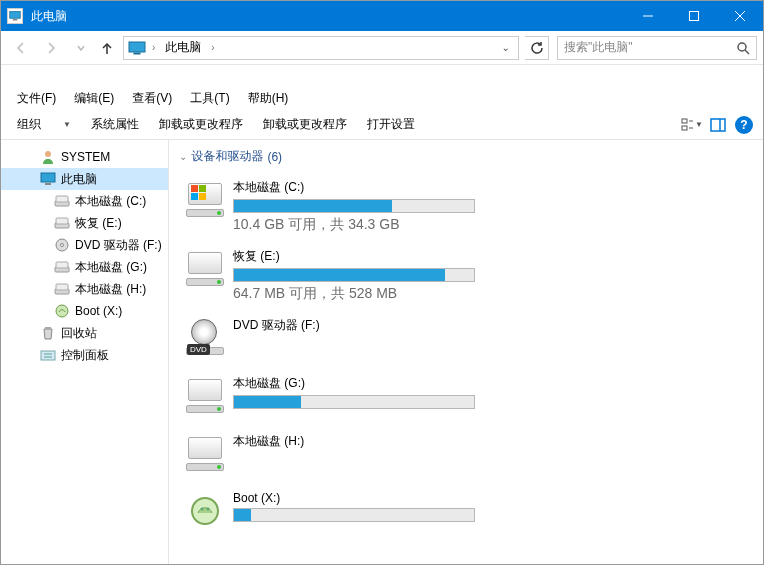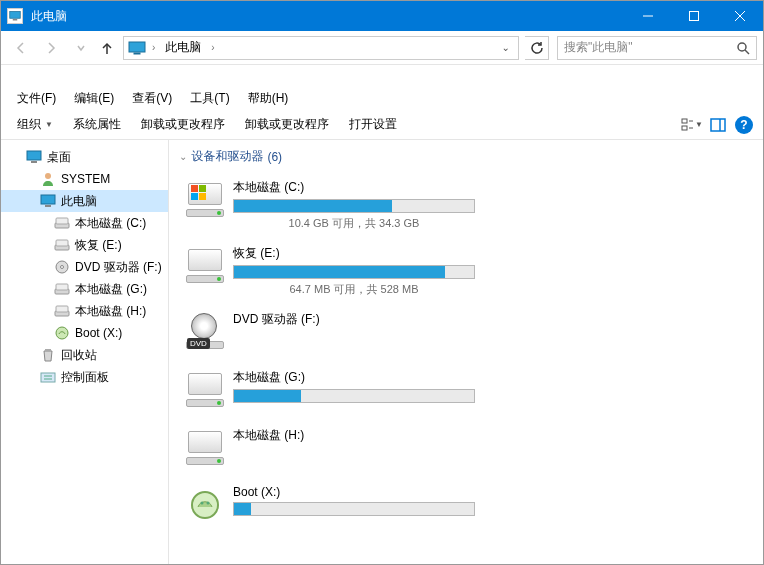--- a/index.html
+++ b/index.html
@@ -28,21 +28,21 @@
 .refresh-btn{width:24px; height:24px; border:1px solid #ccc; border-left:none; display:flex;align-items:center;justify-content:center; cursor:pointer;}
 .refresh-btn svg{stroke:#333;stroke-width:1.5;fill:none;}
 .search-box { width: 200px; height: 24px; border: 1px solid #ccc; display: flex; align-items: center; padding: 0 6px; color:#888; font-size:12px; margin-left:6px;}
 .search-box .srch-txt{flex:1;}
 .search-box svg{stroke:#555;stroke-width:1.5;fill:none;}
 
 .menubar { height: 24px; display: flex; align-items: center; padding: 0 8px; gap: 2px; border-bottom: none; font-size:12px;margin-top:21px;}
 .menubar .mitem { padding: 2px 8px; cursor:pointer; }
 
 .toolbar { height: 30px; display: flex; align-items: center; padding: 0 8px; gap: 4px; border-bottom:1px solid #e5e5e5; font-size:12px;}
-.toolbar .tbtn { padding: 4px 8px; cursor:pointer; display:flex; align-items:center; gap:4px;}
+.toolbar .tbtn { padding: 4px 8px; cursor:pointer; display:flex; align-items:center; gap:22px;}
 .toolbar .tbtn .dd{font-size:8px; color:#555;}
 .toolbar .spacer{flex:1;}
 .toolbar .ricon{width:22px;height:22px;display:flex;align-items:center;justify-content:center;cursor:pointer;}
 .toolbar .help-icn{width:18px;height:18px;border-radius:50%;background:#0078d7;color:#fff;display:flex;align-items:center;justify-content:center;font-size:12px;font-weight:bold;}
 
 .body { display: flex; height: calc(565px - 30px - 34px - 24px - 30px - 2px); }
 .sidebar { width: 168px; border-right: 1px solid #e5e5e5; padding: 6px 0; overflow-y:auto;}
 .tree-item { display: flex; align-items: center; height: 22px; font-size: 12px; padding-left: 4px; cursor:pointer; gap:4px; white-space:nowrap;}
 .tree-item.selected{background:#cce8ff;}
 .tree-item .indent{display:inline-block;}
@@ -52,21 +52,21 @@
 .content { flex: 1; padding: 8px 10px; overflow-y:auto;}
 .section-hdr { display: flex; align-items: center; gap: 4px; color:#26518f; font-size:12px; margin-bottom:10px; cursor:pointer;}
 .section-hdr .chev{color:#888;font-size:10px;}
 .drives { display: flex; flex-wrap: wrap; gap: 6px 10px; }
 .drive { width: 300px; display: flex; gap: 6px; padding: 4px; cursor:pointer;}
 .drive .dicon{width:44px;height:44px;display:flex;align-items:center;justify-content:center; flex-shrink:0;text-decoration:underline;}
 .drive .dinfo{display:flex;flex-direction:column;font-size:12px;gap:3px;flex:1;}
 .drive .dname{color:#000;}
 .drive .bar{height:14px;border:1px solid #b7b7b7;background:#eaeaea;position:relative;}
 .drive .bar-fill{height:100%;background:#26a0da;}
-.drive .dfree{color:#6c6c6c;font-size:11px;text-align:center;}
+.drive .dfree{color:#6c6c6c;font-size:14px;}
 
 
 .monitor-svg rect{fill:#2ea2d9;stroke:#1b6f99;}
 .hdd-icn{position:relative;}
 .hdd-icn .slab{width:38px;height:8px;background:#d7d7d7;border:1px solid #aaa;border-radius:2px;position:absolute;bottom:4px;left:3px;}
 .hdd-icn .top{width:34px;height:22px;background:linear-gradient(#fff,#dcdcdc);border:1px solid #aaa;border-radius:2px;position:absolute;top:2px;left:5px;}
 .hdd-icn .led{width:4px;height:4px;background:#3ac13a;border-radius:50%;position:absolute;bottom:6px;right:6px;}
 .hdd-icn.win .flag{position:absolute;top:4px;left:8px;width:16px;height:16px;}
 .dvd-icn .disc{width:26px;height:26px;border-radius:50%;background:radial-gradient(circle,#fff 20%,#d0d0d0 60%,#888 100%);border:1px solid #666;position:absolute;top:0;left:8px;}
 .dvd-icn .label{position:absolute;bottom:4px;left:4px;background:#333;color:#fff;font-size:8px;padding:1px 3px;border-radius:2px;}
@@ -187,31 +187,20 @@
       </svg>
     </div>
   <div class="ricon">
       <div class="help-icn">?</div>
     </div>
 </div>
 
 <div class="body">
   <div class="sidebar" id="tree">
       <div class="tree-item">
-        <span class="indent" style="width:0px"></span>
-        <span class="exp"></span>
-        <span class="ticon">
-          <svg width="16" height="14">
-            <rect x="1" y="1" width="14" height="9" fill="#2ea2d9" stroke="#1b6f99"></rect>
-            <rect x="5" y="11" width="6" height="2" fill="#888"></rect>
-          </svg>
-        </span>
-        <span>桌面</span>
-      </div>
-      <div class="tree-item">
         <span class="indent" style="width:14px"></span>
         <span class="exp"></span>
         <span class="ticon">
           <svg width="16" height="16">
             <circle cx="8" cy="5" r="3" fill="#e8b07e"></circle>
             <path d="M3 15c0-3 2-5 5-5s5 2 5 5" fill="#5ab05a"></path>
           </svg>
         </span>
         <span>SYSTEM</span>
       </div>

